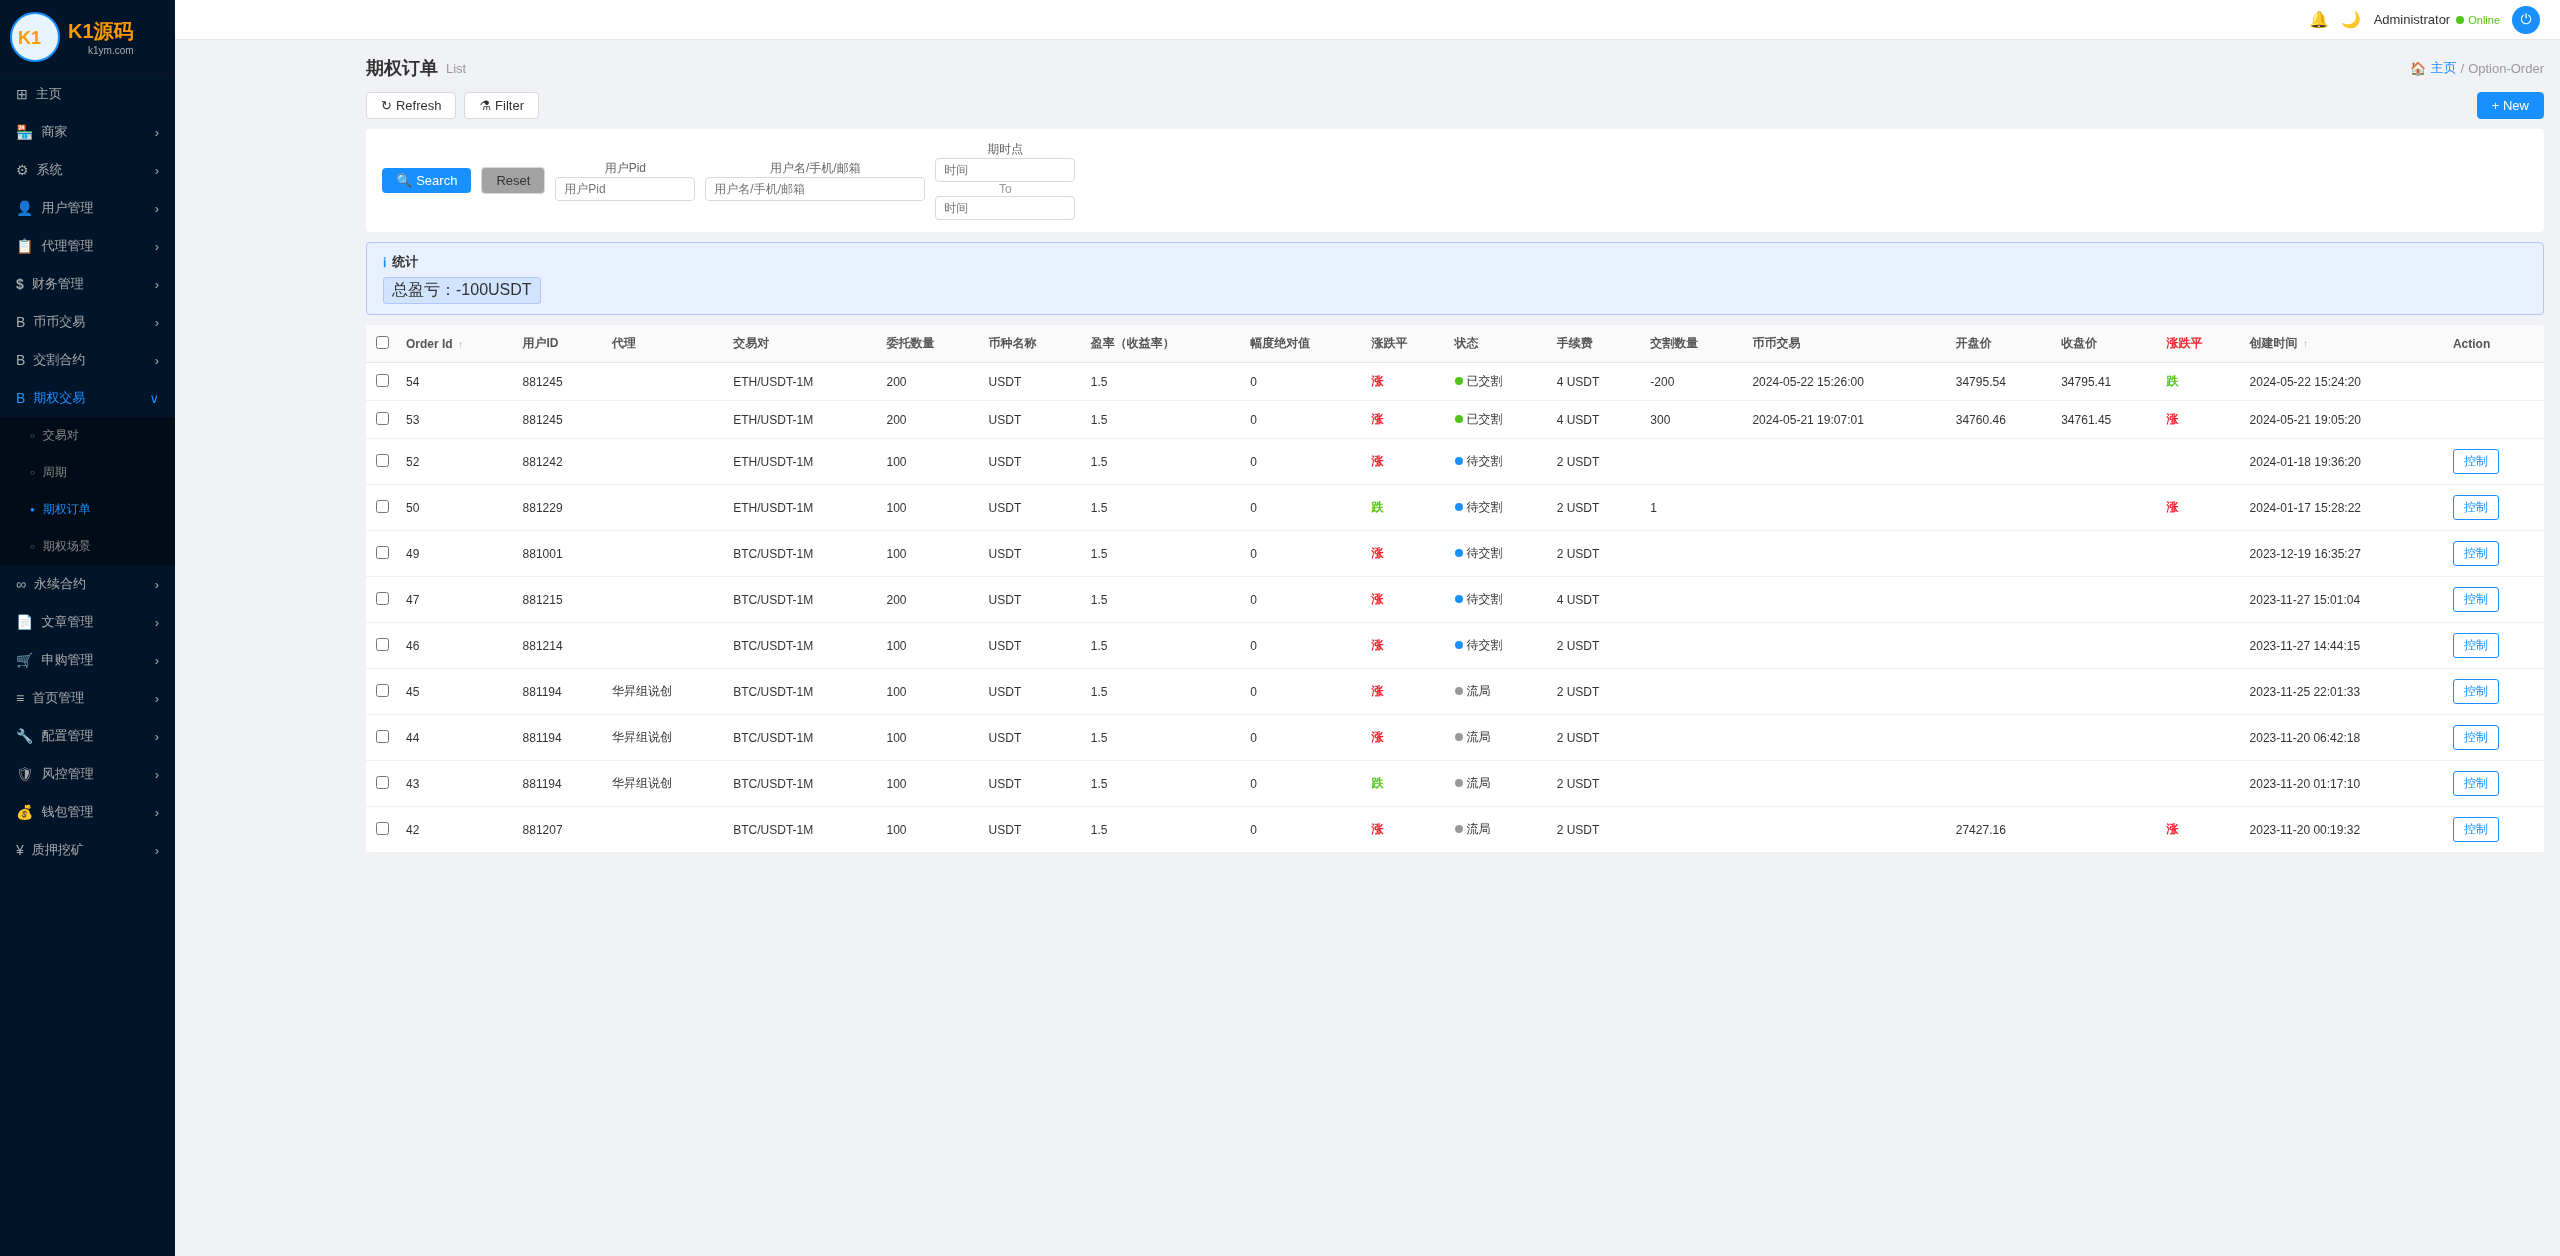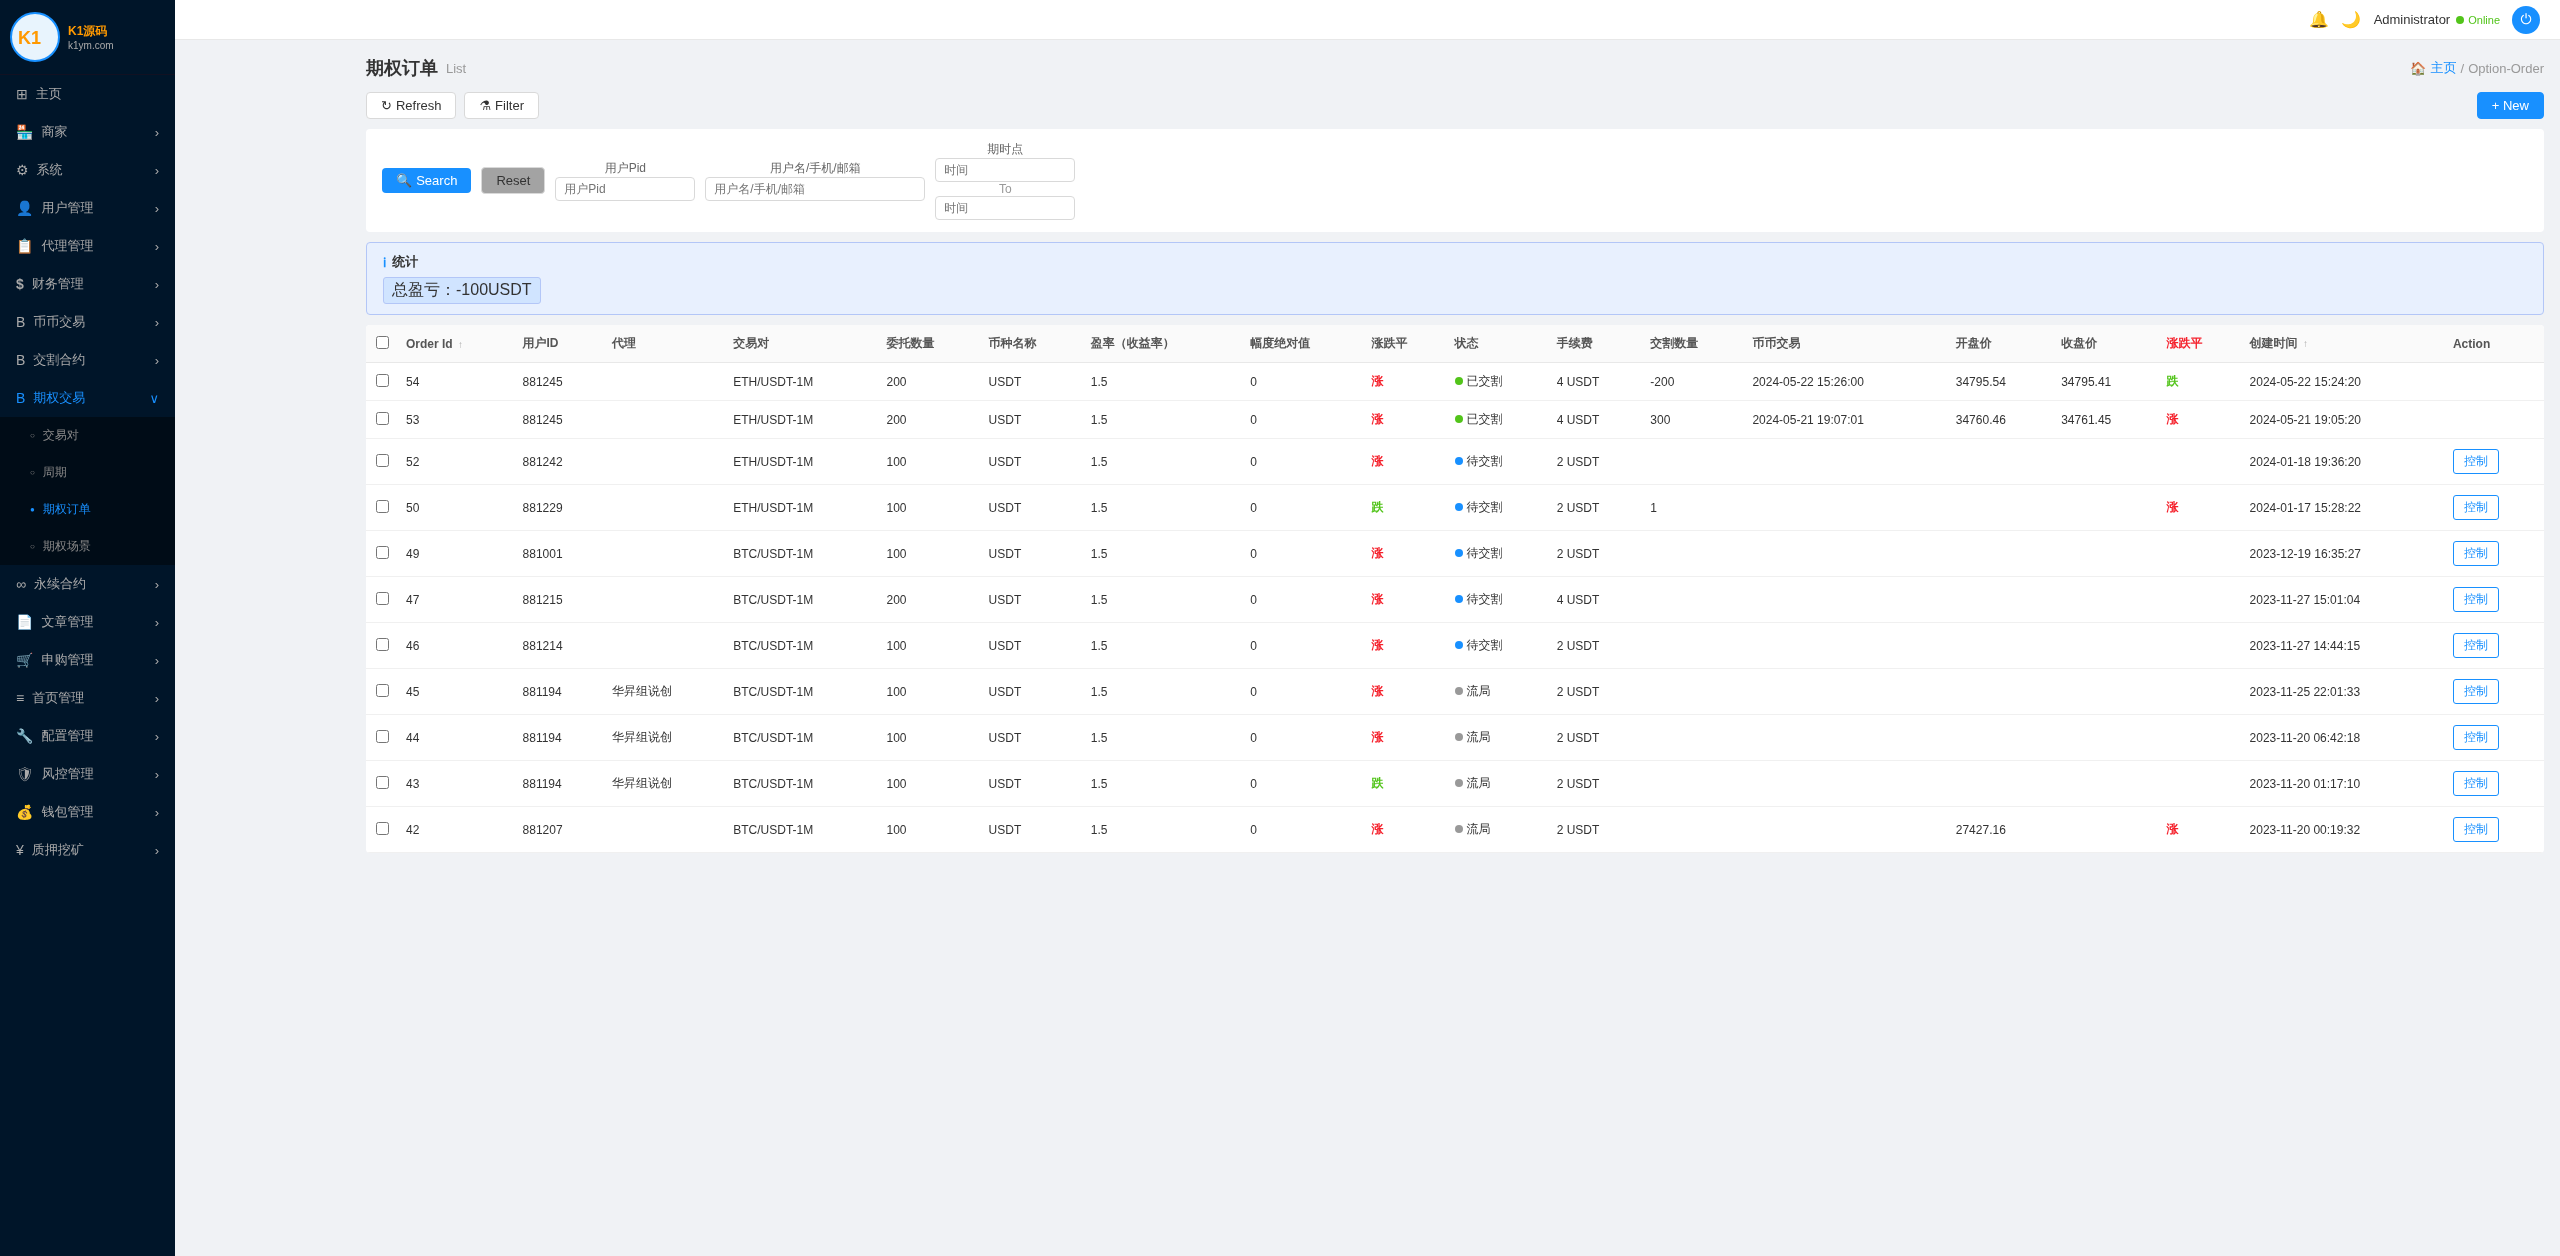--- a/index.html
+++ b/index.html
@@ -79,22 +79,22 @@
 
 <div id="sidebar">
   <div id="logo-area">
     <div id="logo-img" style="width:50px;height:50px;position:relative;">
       <svg viewBox="0 0 50 50" width="50" height="50">
         <circle cx="25" cy="25" r="24" fill="#e8f4fd" stroke="#1890ff" stroke-width="2"></circle>
         <text x="8" y="32" font-size="18" font-weight="bold" fill="#f90">K1</text>
       </svg>
     </div>
     <div>
-      <div style="font-size:12px;font-weight:bold;color:#f90;">K1源码</div>
-      <div style="font-size:10px;color:#aaa;">k1ym.com</div>
+      <div style="font-size:20px;font-weight:bold;color:#f90;">K1源码</div>
+      <div style="font-size:10px;color:#aaa;text-align:right;">k1ym.com</div>
     </div>
   </div>
 
   <div class="nav-item">
     <div class="nav-left">
       <span class="nav-icon">⊞</span>
       <span>主页</span>
     </div>
   </div>
   <div class="nav-item">

